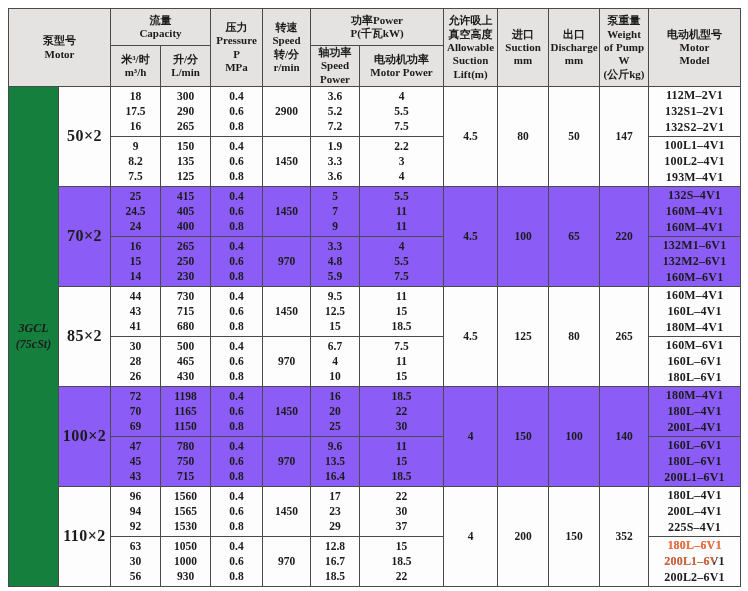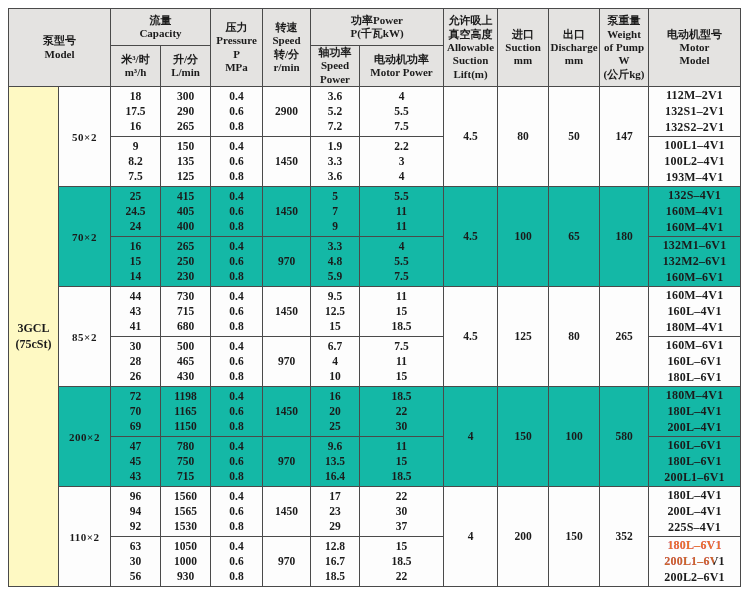--- a/index.html
+++ b/index.html
@@ -23,24 +23,24 @@
     color:#1b1b1b;
     white-space:pre-line;
     padding:0 1px;
     overflow:hidden;
   }
   th { background:#e4e3e1; font-size:11px; line-height:1.22; font-weight:bold; }
   td { font-size:11.5px; line-height:1.3; background:#fdfdfd; }
   tr.hrow1 { height:37px; }
   tr.hrow2 { height:40px; }
   tr.brow  { height:50px; }
-  td.model-cell { font-size:12px; background:#fef9c3; }
-  td.size-cell { font-size:11px; letter-spacing:0.5px;margin-left:19px; }
+  td.model-cell { font-size:12px; background:#15803d;font-style:italic; }
+  td.size-cell { font-size:16px; letter-spacing:0.5px;margin-left:19px; }
   td.mm-cell { font-size:12px; letter-spacing:0.2px;margin-left:12px; }
-  tr.g-gray td { background:#14b8a6;text-align:center; }
+  tr.g-gray td { background:#8b5cf6;text-align:center; }
   .wm {
     position:absolute;
     background:#e8762a;
     mix-blend-mode:lighten;
     border-radius:3px;
     pointer-events:none;
     filter:blur(0.4px);
   }
   .wm1 { left:660px; top:541px; width:70px; height:13px; }
   .wm2 { left:656px; top:554px; width:58px; height:11px; opacity:0.85; }
@@ -62,21 +62,21 @@
         <col style="width:54px">
     <col style="width:51px">
         <col style="width:51px">
         <col style="width:49px">
     <col style="width:92px">
   </colgroup>
 
   <tbody>
         <tr class="hrow1">
     <th colspan="2" rowspan="2">泵型号
-Model</th>
+Motor</th>
     <th colspan="2">流量
 Capacity</th>
     <th rowspan="2">压力
 Pressure
 P
 MPa</th>
     <th rowspan="2">转速
 Speed
 转/分
 r/min</th>
@@ -178,21 +178,21 @@
     <td>1450</td>
     <td>5
 7
 9</td>
     <td>5.5
 11
 11</td>
     <td rowspan="2">4.5</td>
     <td rowspan="2">100</td>
     <td rowspan="2">65</td>
-    <td rowspan="2">180</td>
+    <td rowspan="2">220</td>
     <td class="mm-cell">132S–4V1
 160M–4V1
 160M–4V1</td>
   </tr>
   <tr class="brow g-gray">
     <td>16
 15
 14</td>
     <td>265
 250
@@ -254,41 +254,41 @@
 10</td>
     <td>7.5
 11
 15</td>
     <td class="mm-cell">160M–6V1
 160L–6V1
 180L–6V1</td>
   </tr>
 
   <tr class="brow g-gray">
-    <td class="size-cell" rowspan="2">200×2</td>
+    <td class="size-cell" rowspan="2">100×2</td>
     <td>72
 70
 69</td>
     <td>1198
 1165
 1150</td>
     <td>0.4
 0.6
 0.8</td>
     <td>1450</td>
     <td>16
 20
 25</td>
     <td>18.5
 22
 30</td>
     <td rowspan="2">4</td>
     <td rowspan="2">150</td>
     <td rowspan="2">100</td>
-    <td rowspan="2">580</td>
+    <td rowspan="2">140</td>
     <td class="mm-cell">180M–4V1
 180L–4V1
 200L–4V1</td>
   </tr>
   <tr class="brow g-gray">
     <td>47
 45
 43</td>
     <td>780
 750

